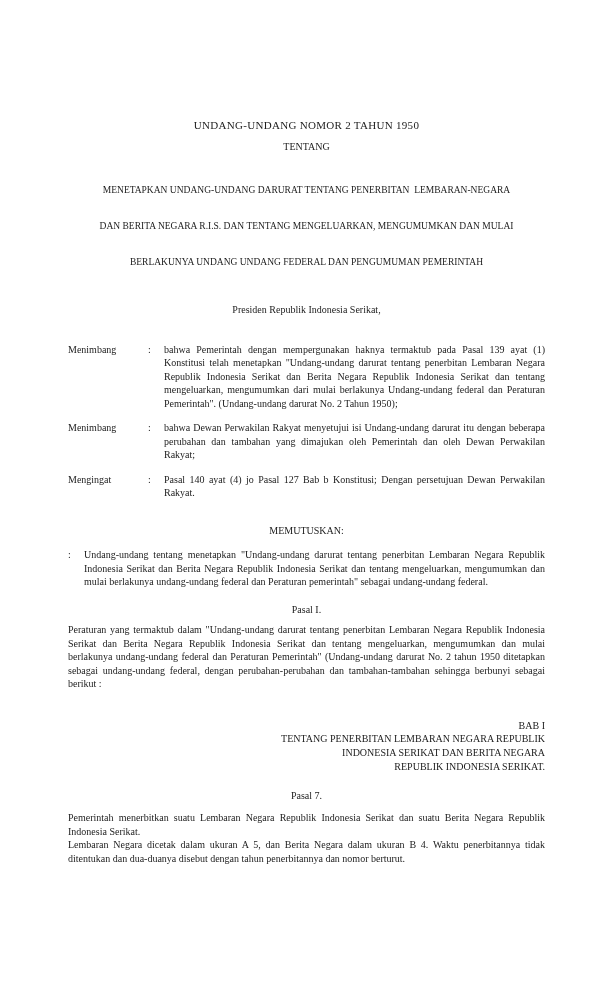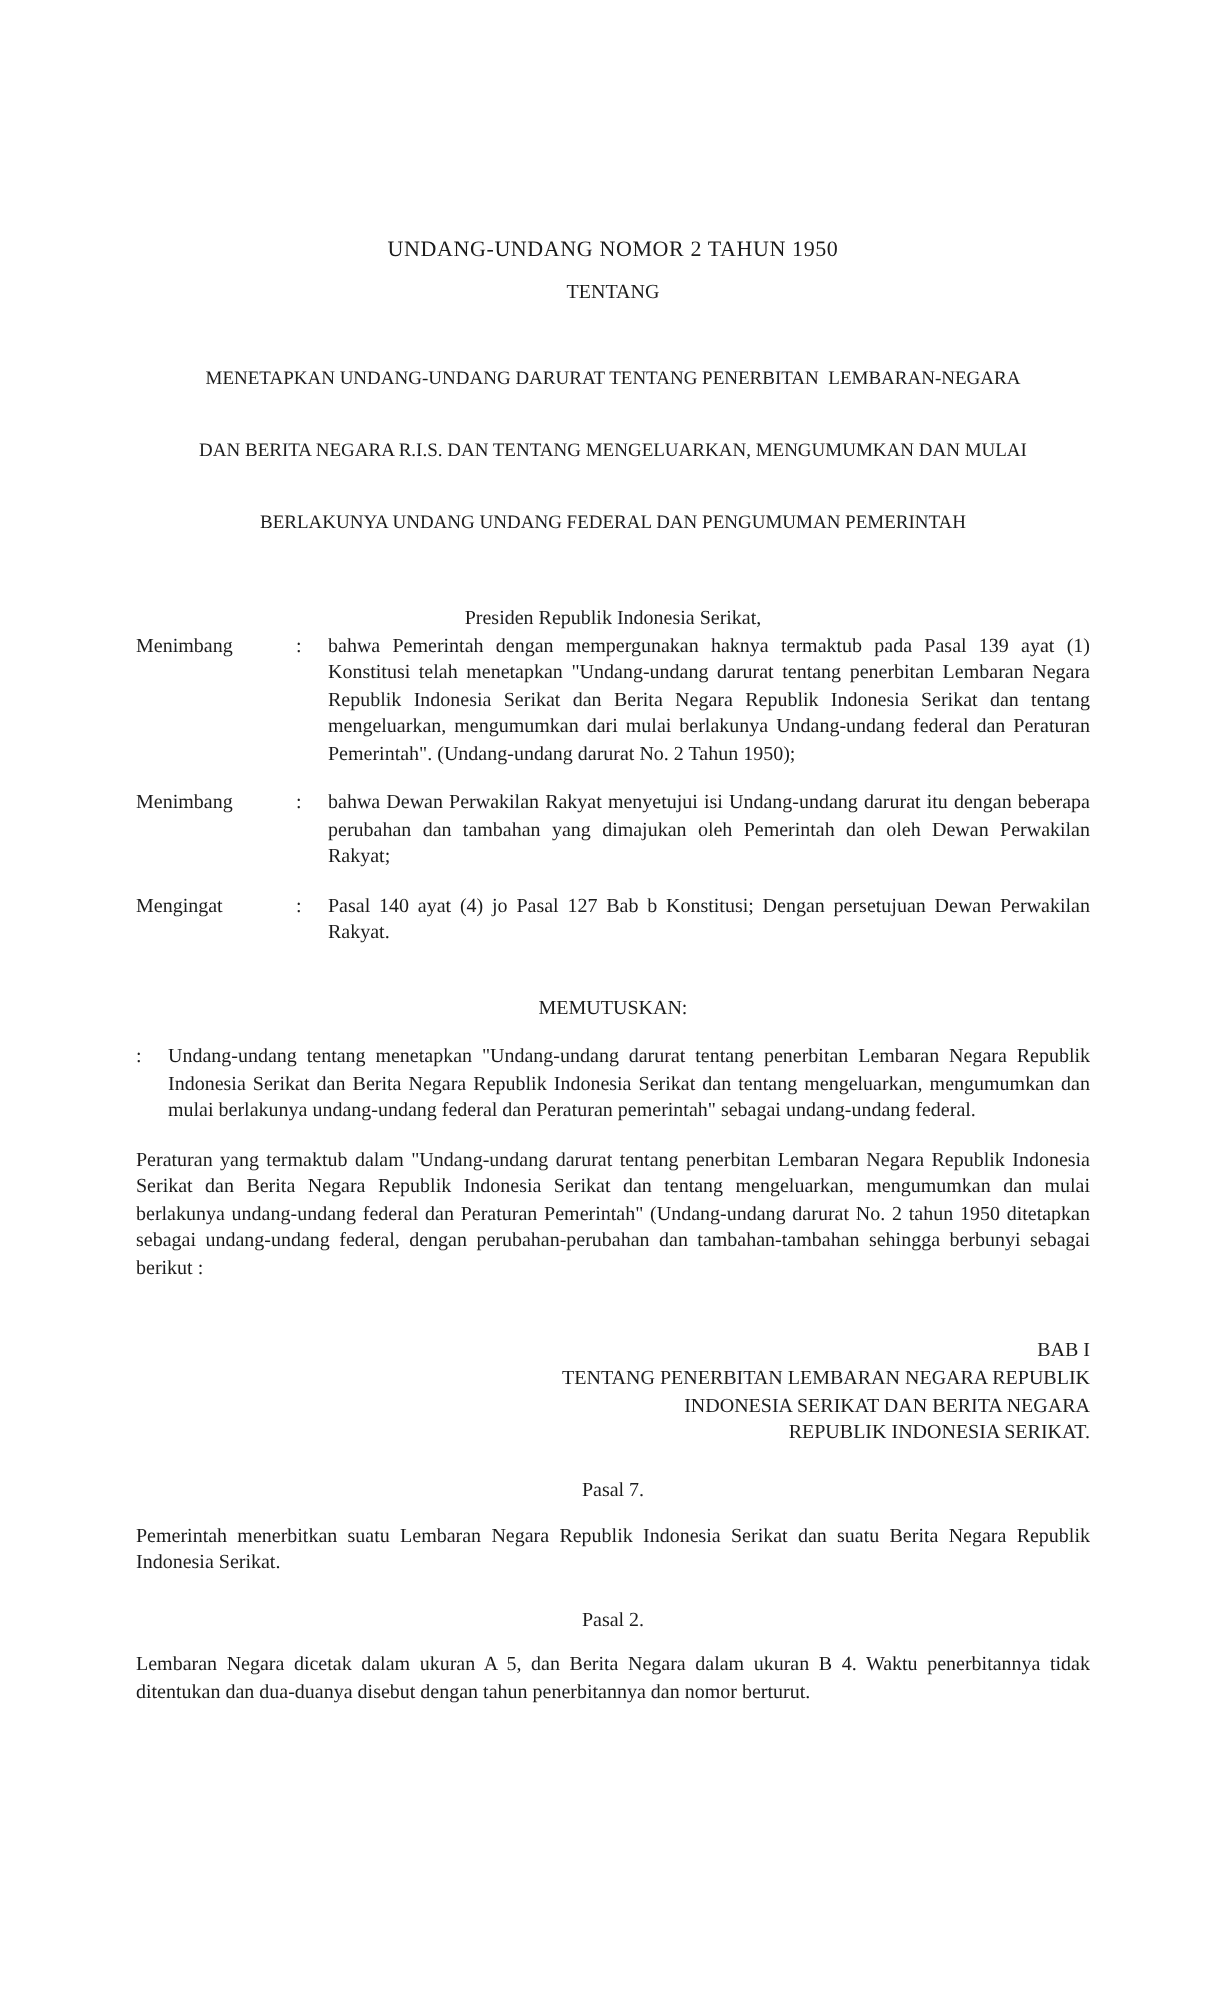--- a/index.html
+++ b/index.html
@@ -44,20 +44,21 @@
     font-size: 9.5px;
     line-height: 12px;
     margin-top: 7px;
     white-space: pre-wrap;
   }
   .salutation {
     text-align: center;
     margin-top: 11px;
   }
   .considerations {
+    margin-top: 26px;
   }
   .c-row {
     display: flex;
     margin-bottom: 11px;
   }
   .c-label {
     flex: 0 0 80px;
   }
   .c-colon {
     flex: 0 0 16px;
@@ -126,29 +127,29 @@
     </div>
   </div>
 
   <div class="center-heading memutuskan">MEMUTUSKAN:</div>
 
   <div class="c-row">
     <div class="c-colon">:</div>
     <div class="c-text">Undang-undang tentang menetapkan "Undang-undang darurat tentang penerbitan Lembaran Negara Republik Indonesia Serikat dan Berita Negara Republik Indonesia Serikat dan tentang mengeluarkan, mengumumkan dan mulai berlakunya undang-undang federal dan Peraturan pemerintah" sebagai undang-undang federal.</div>
   </div>
 
+  <div class="center-heading pasal-roman">Pasal I.</div>
 
   <div class="body-par">Peraturan yang termaktub dalam "Undang-undang darurat tentang penerbitan Lembaran Negara Republik Indonesia Serikat dan Berita Negara Republik Indonesia Serikat dan tentang mengeluarkan, mengumumkan dan mulai berlakunya undang-undang federal dan Peraturan Pemerintah" (Undang-undang darurat No. 2 tahun 1950 ditetapkan sebagai undang-undang federal, dengan perubahan-perubahan dan tambahan-tambahan sehingga berbunyi sebagai berikut :</div>
 
   <div class="bab-block">
     <div>BAB I</div>
     <div>TENTANG PENERBITAN LEMBARAN NEGARA REPUBLIK</div>
     <div>INDONESIA SERIKAT DAN BERITA NEGARA</div>
     <div>REPUBLIK INDONESIA SERIKAT.</div>
   </div>
 
   <div class="center-heading pasal-head">Pasal 7.</div>
   <div class="body-par">Pemerintah menerbitkan suatu Lembaran Negara Republik Indonesia Serikat dan suatu Berita Negara Republik Indonesia Serikat.</div>
 
-  <div class="center-heading pasal-head">Pasal 2.</div>
   <div class="body-par">Lembaran Negara dicetak dalam ukuran A 5, dan Berita Negara dalam ukuran B 4. Waktu penerbitannya tidak ditentukan dan dua-duanya disebut dengan tahun penerbitannya dan nomor berturut.</div>
 
 </div>
 
 </body></html>

